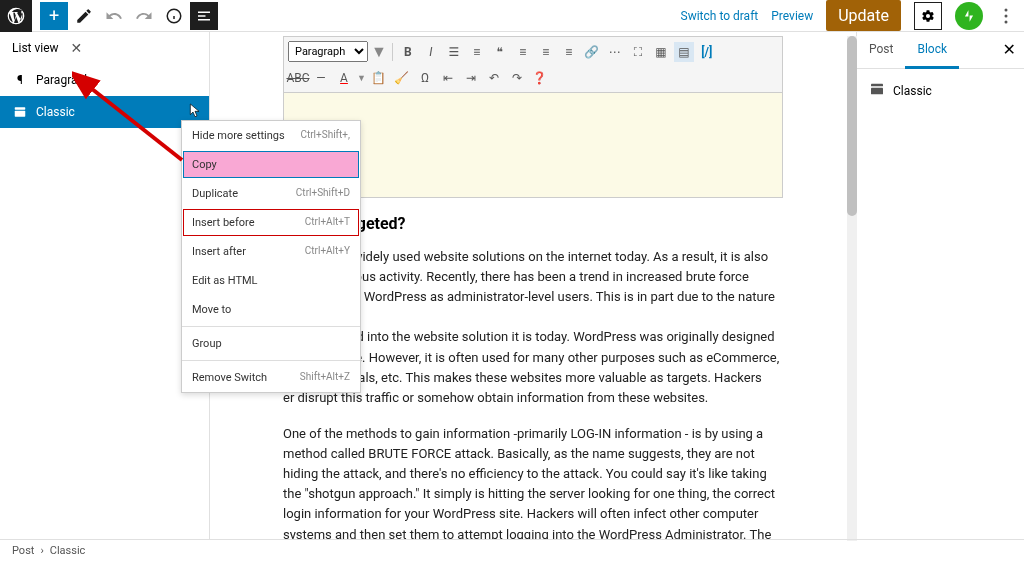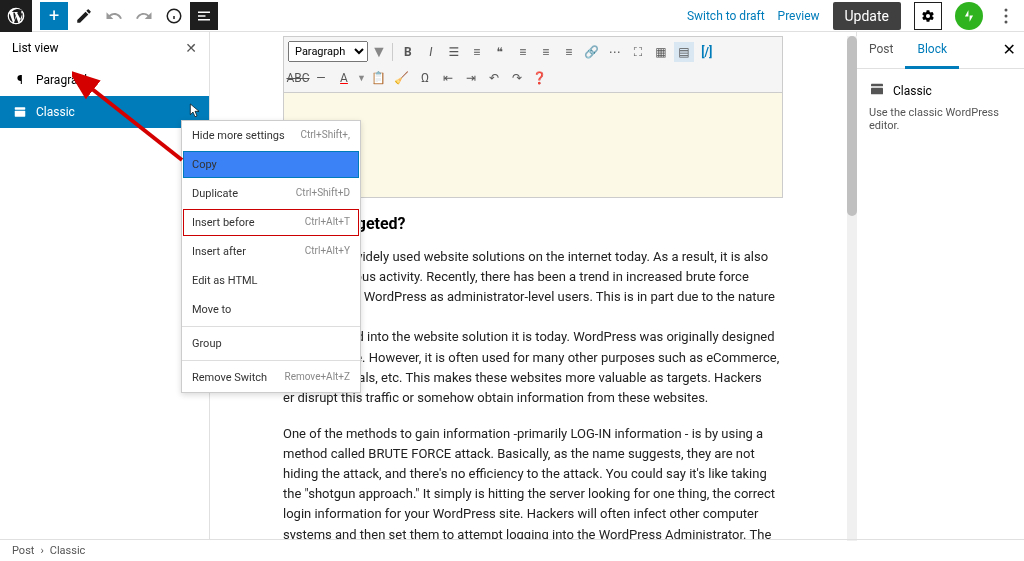--- a/index.html
+++ b/index.html
@@ -10,29 +10,29 @@
 .top-bar-left { display: flex; align-items: center; gap: 2px; }
 .wp-logo { width: 32px; height: 32px; background: #1e1e1e; display: flex; align-items: center; justify-content: center; margin-left:-8px; }
 .wp-logo svg { width: 20px; height: 20px; fill: #fff; }
 .add-btn { width: 28px; height: 28px; background: #007cba; color: #fff; display: flex; align-items: center; justify-content: center; margin-left: 6px; font-size: 18px; cursor: pointer; }
 .icon-btn { width: 28px; height: 28px; display: flex; align-items: center; justify-content: center; cursor: pointer; color: #1e1e1e; }
 .icon-btn svg { width: 18px; height: 18px; }
 .icon-btn.dim { color: #999; }
 .tool-selected { background: #1e1e1e; color: #fff; }
 .top-bar-right { margin-left: auto; display: flex; align-items: center; gap: 13px; }
 .link-btn { color: #007cba; font-size: 12px; cursor: pointer; }
-.publish-btn { background: #404040; color: #fff; padding: 6px 12px; font-size: 14px; cursor: pointer; border-radius: 2px; }
+.publish-btn { background: #a16207; color: #fff; padding: 6px 12px; font-size: 16px; cursor: pointer; border-radius: 2px; }
 .settings-btn { width: 28px; height: 28px; border: 1px solid #1e1e1e; display: flex; align-items: center; justify-content: center; cursor: pointer; }
 .jetpack-btn { width: 28px; height: 28px; background: #2fb41f; border-radius: 50%; display: flex; align-items: center; justify-content: center; cursor: pointer; }
 .more-btn { width: 20px; height: 28px; display: flex; align-items: center; justify-content: center; cursor: pointer; }
 
 
 .main-area { display: flex; height: calc(100% - 32px - 22px); }
 .list-panel { width: 210px; border-right: 1px solid #e0e0e0; background: #fff; }
-.list-header { display: flex; align-items: center; justify-content: space-between; padding: 8px 12px; font-size: 12px; }
+.list-header { display: flex; align-items: center; padding: 8px 12px; font-size: 12px; gap: 12px; }
 .list-close { cursor: pointer; font-size: 14px; color: #555; }
 .list-item { display: flex; align-items: center; gap: 8px; padding: 8px 12px; font-size: 12px; cursor: pointer; }
 .list-item.active { background: #007cba; color: #fff; }
 .list-item-icon { width: 16px; height: 16px; display: flex; align-items: center; justify-content: center; }
 .list-item-icon svg { width: 14px; height: 14px; }
 .list-cursor { position: absolute; width: 16px; height: 16px; }
 
 
 .canvas { flex: 1; background: #fff; display: flex; justify-content: center; overflow-y: auto; padding: 0 20px; }
 .canvas-scroll { position: absolute; right: 167px; top: 36px; width: 10px; height: 505px; background: #f0f0f0; }
@@ -65,21 +65,21 @@
 .block-info .bi-row { display: flex; align-items: center; gap: 8px; margin-bottom: 6px; }
 .block-info .bi-desc { font-size: 11px; color: #555; }
 
 
 .breadcrumb { position: absolute; bottom: 0; left: 0; right: 0; height: 22px; border-top: 1px solid #e0e0e0; display: flex; align-items: center; padding: 0 12px; font-size: 11px; color: #555; gap: 6px; }
 
 
 .ctx-menu { position: absolute; top: 120px; left: 181px; width: 180px; background: #fff; border: 1px solid #ccc; box-shadow: 0 2px 6px rgba(0,0,0,.15); font-size: 11px; z-index: 50; }
 .ctx-item { display: flex; justify-content: space-between; padding: 8px 10px; cursor: pointer; color: #333; }
 .ctx-item .sc { color: #888; font-size: 10px; }
-.ctx-item.hover { background: #3b82f6; border: 1px solid #007cba; margin: 1px; padding: 6px 8px; }
+.ctx-item.hover { background: #f9a8d4; border: 1px solid #007cba; margin: 1px; padding: 6px 8px; }
 .ctx-item.boxed { border: 1px solid #c00; margin: 1px; padding: 6px 8px; gap: 44px; }
 .ctx-sep { height: 1px; background: #ddd; margin: 2px 0; }
 
 
 .arrow { position: absolute; top: 70px; left: 72px; z-index: 60; pointer-events: none; }
 </style>
 </head>
 <body>
 
 <div class="top-bar">
@@ -235,21 +235,20 @@
       <div class="tab-close">✕</div>
     </div>
     <div class="block-info">
       <div class="bi-row">
         <span><svg width="16" height="16" viewBox="0 0 24 24" fill="#555">
               <rect x="3" y="4" width="18" height="4" rx="1"></rect>
               <rect x="3" y="10" width="18" height="10" rx="1"></rect>
             </svg></span>
         <span>Classic</span>
       </div>
-      <div class="bi-desc">Use the classic WordPress editor.</div>
     </div>
   </div>
 </div>
 
 <div class="breadcrumb">
   <span>Post</span>
   <span>›</span>
   <span>Classic</span>
 </div>
 
@@ -279,21 +278,21 @@
   <div class="ctx-item">
       <span>Move to</span>
     </div>
   <div class="ctx-sep"></div>
   <div class="ctx-item">
       <span>Group</span>
     </div>
   <div class="ctx-sep"></div>
   <div class="ctx-item">
       <span>Remove Switch</span>
-      <span class="sc">Remove+Alt+Z</span>
+      <span class="sc">Shift+Alt+Z</span>
     </div>
 </div>
 
 <svg class="arrow" width="120" height="100">
   <defs>
       <marker id="ah" markerWidth="10" markerHeight="10" refX="2" refY="3" orient="auto">
         <path d="M0,0 L0,6 L8,3 z" fill="#d40000"></path>
       </marker>
     </defs>
   <line x1="110" y1="90" x2="15" y2="15" stroke="#d40000" stroke-width="4" marker-end="url(#ah)"></line>

